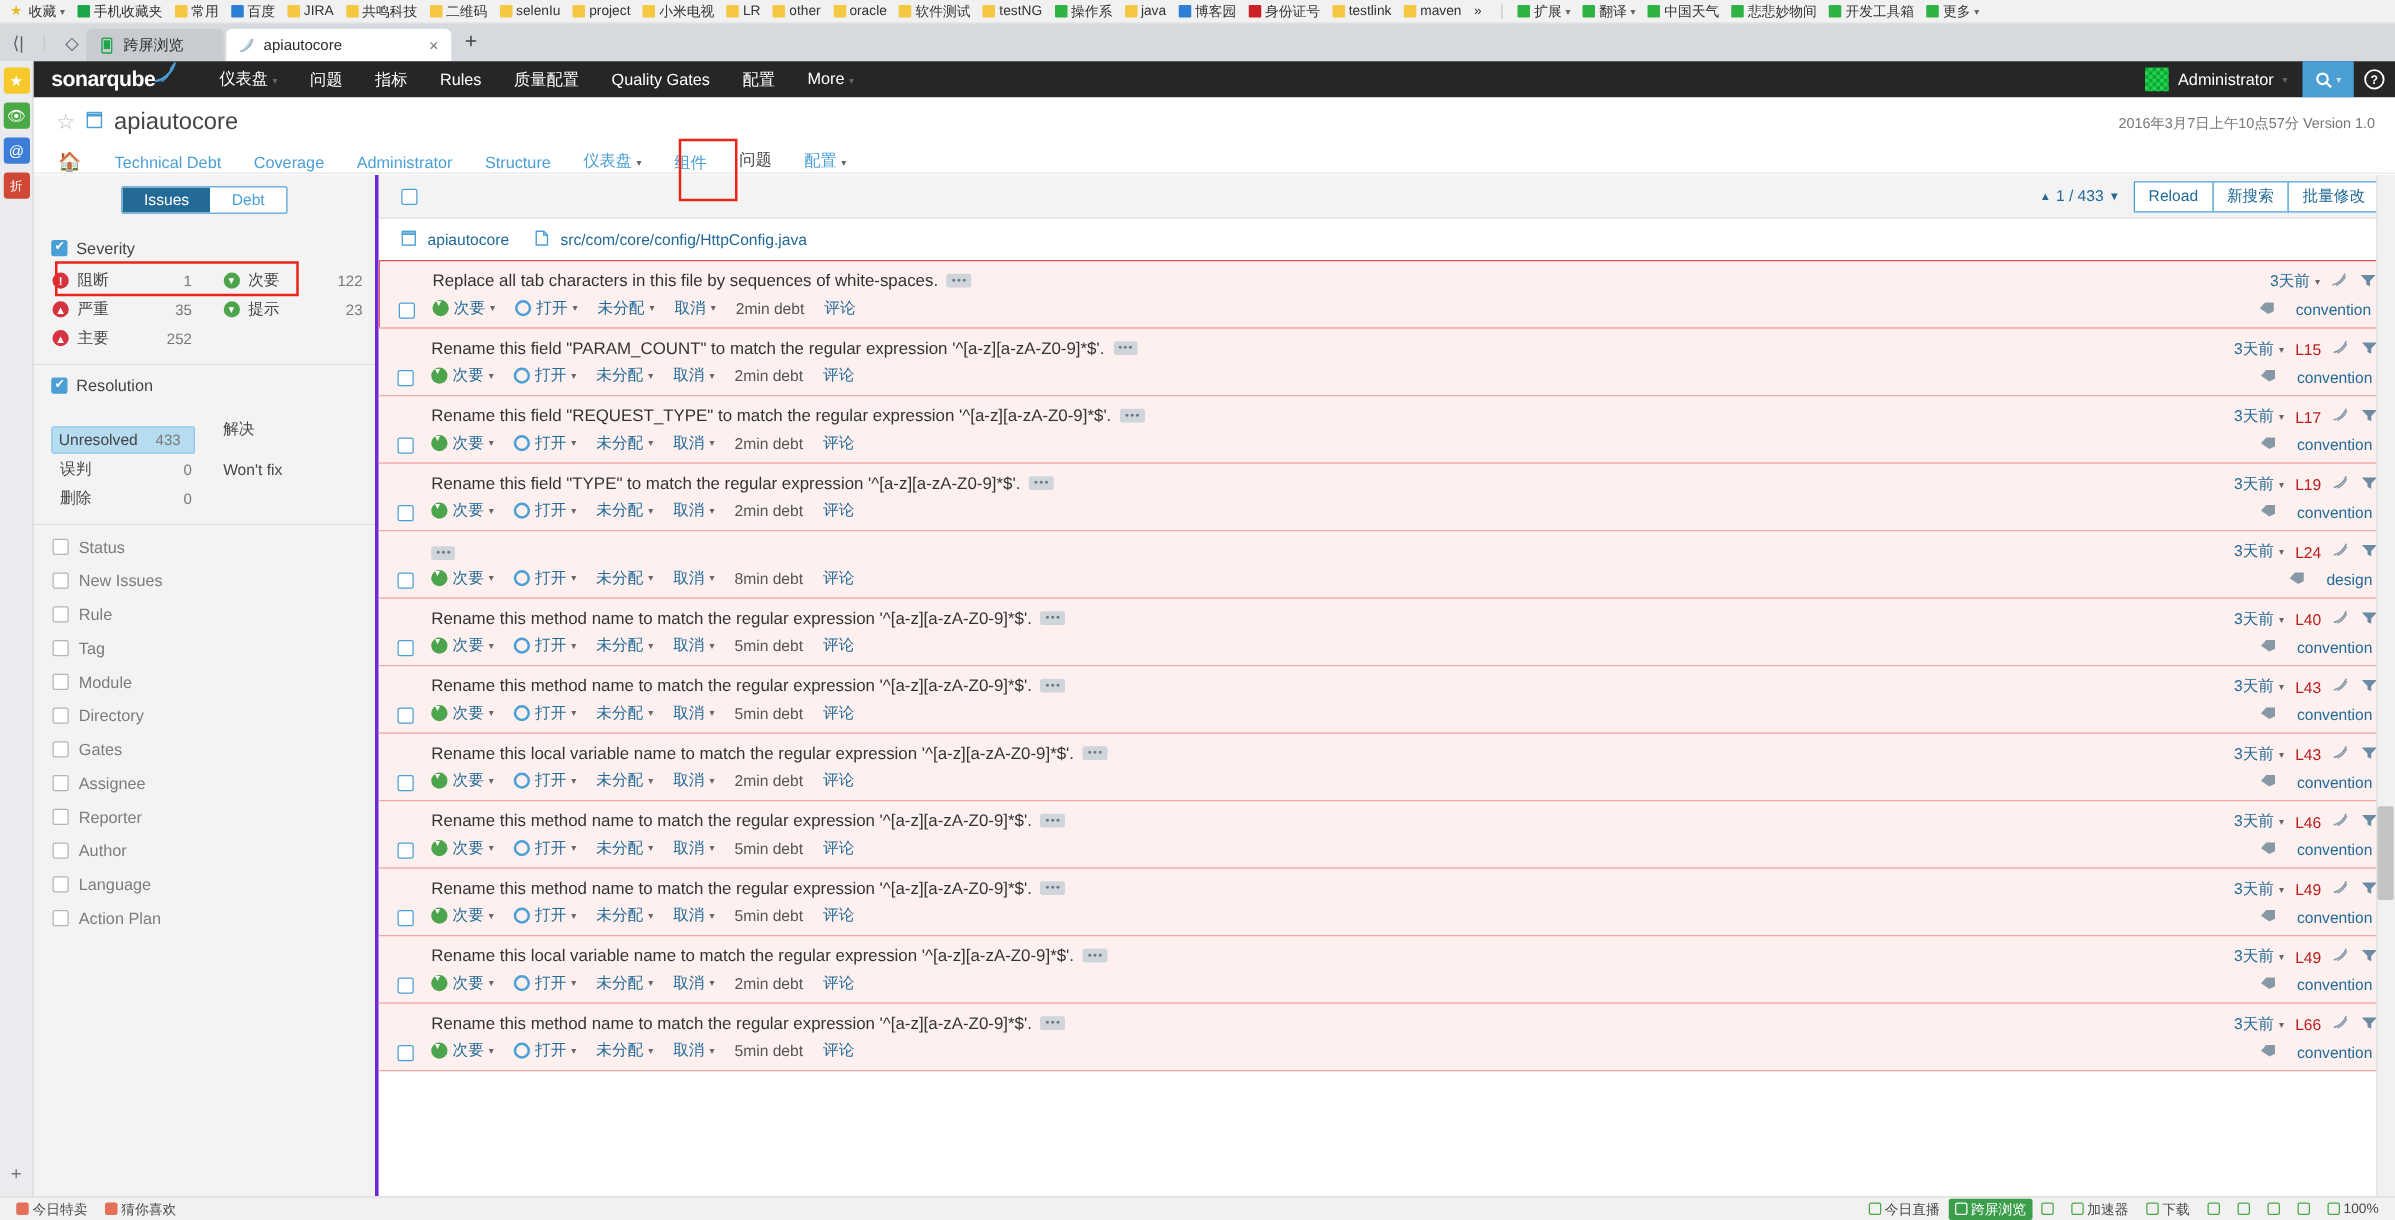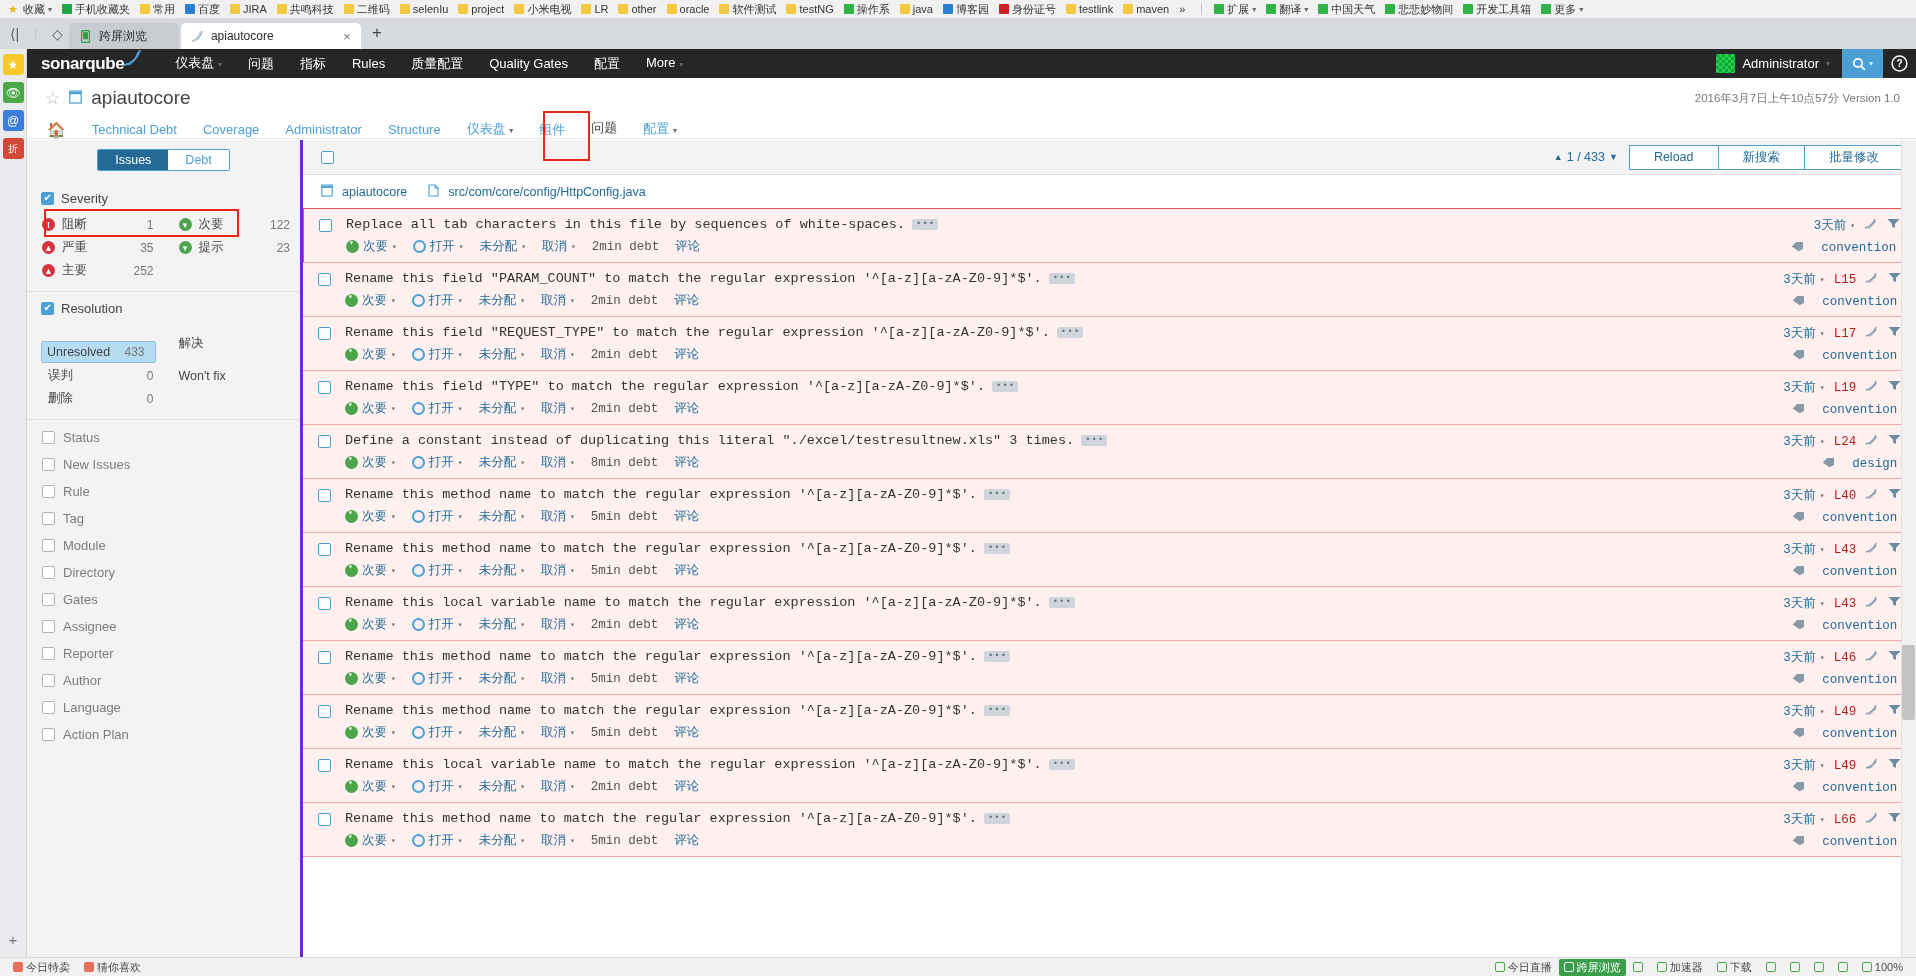--- a/index.html
+++ b/index.html
@@ -114,27 +114,27 @@
   .sev-minor { background: #4ca44c; }
   .sev-info { background: #4ca44c; }
   .plain-facet { display:flex; align-items:center; gap: 8px; padding: 6px 0 6px 15px; font-size: 13px; color: #7c7c7c; }
 
   
   .main { position: absolute; left: 303px; top: 140px; right: 0; bottom: 19px; background: #fff; overflow: hidden; }
   .toolbar { height: 35px; background: #f3f3f3; border-bottom: 1px solid #e1e1e1; display:flex; align-items:center; padding: 0 12px 0 18px;}
   .tb-right { margin-left: auto; display:flex; align-items:center; gap: 12px; }
   .pager { font-size: 12.5px; color: #236a97; display:flex; align-items:center; gap:4px; }
   .btn-group { display:flex; }
-  .btn { border: 1px solid #4b9fd5; background: #fff; color: #236a97; font-size: 12.5px; padding: 3px 24px; margin-left: -1px; }
+  .btn { border: 1px solid #4b9fd5; background: #fff; color: #236a97; font-size: 12.5px; padding: 3px 11px; margin-left: -1px; }
   .comp-line { display:flex; align-items:center; gap: 9px; padding: 9px 0 8px 18px; font-size: 12.5px; color: #236a97; }
   .comp-ico { color: #4b9fd5; font-size: 12px;}
 
   .issue {
     border: 1px solid #f0a9a7; background: #fdf0ef; border-left: none; border-right: none;
-    display: flex; align-items: flex-start; padding: 8px 0 7px 0; position: relative; margin-bottom: -1px; font-family: Liberation Mono, monospace;
+    display: flex; align-items: flex-end; padding: 8px 0 7px 0; position: relative; margin-bottom: -1px;
   }
   .issue.first { border: 1px solid #e3524f; }
   .iss-cbx { width: 42px; display:flex; align-items:center; justify-content:center; padding-top:2px;}
   .iss-body { flex: 1; min-width: 0; }
   .iss-msg { font-size: 13.5px; color: #333; display:flex; align-items:center; gap: 7px; }
   .dots { background: #cfd5db; color:#6b7780; font-size: 9px; letter-spacing:1px; padding: 1px 3px 2px 4px; border-radius:2px; line-height:8px;}
   .iss-actions { display:flex; align-items:center; gap: 16px; margin-top: 6px; font-size: 12.5px; color: #236a97; flex-wrap: nowrap;}
   .act { display:flex; align-items:center; gap: 4px; white-space: nowrap;}
   .act.plain { color:#555; }
   .dot-ico { width: 13px; height: 13px; border-radius: 50%; display:inline-block; flex:0 0 auto;}
@@ -784,21 +784,20 @@
             </div>
           </div>
           <span class="chevr">›</span>
         </div>
         <div class="issue">
           <div class="iss-cbx">
             <span class="cbx" style="border-color:#4b9fd5"></span>
           </div>
           <div class="iss-body">
             <div class="iss-msg">
-              <span>Define a constant instead of duplicating this literal "./excel/testresultnew.xls" 3 times.</span>
               <span class="dots">•••</span>
             </div>
             <div class="iss-actions">
               <span class="act">
                 <span class="dot-ico dot-green"></span>
                 <span>次要</span>
                 <span class="chev">▾</span>
               </span>
               <span class="act">
                 <span class="dot-ico dot-open"></span>

